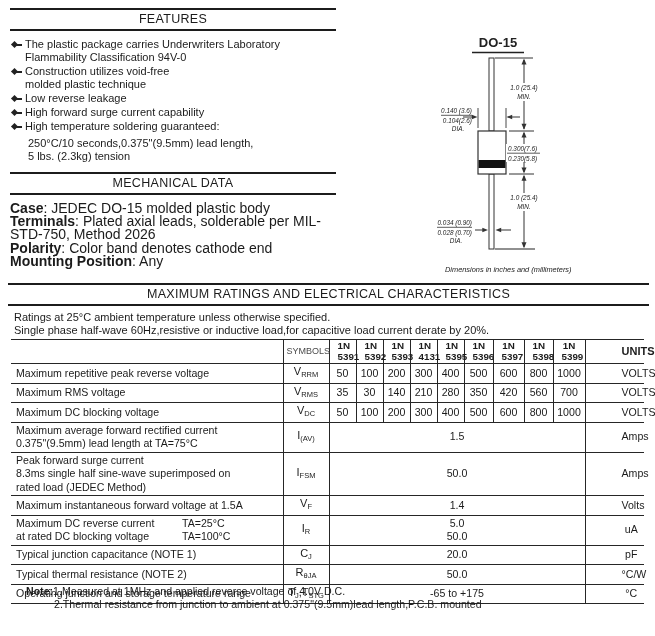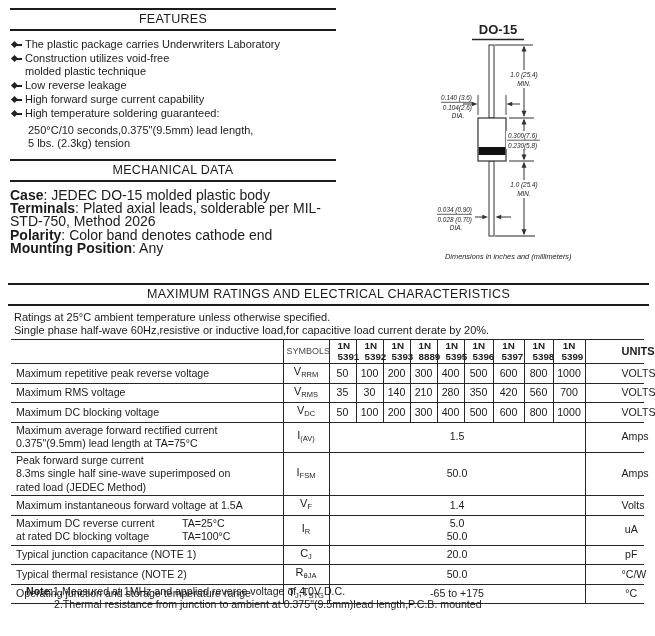--- a/index.html
+++ b/index.html
@@ -42,36 +42,37 @@
   .sym-hdr{font-size:9px;color:#4a4a4a;}
   .part{font-weight:bold;font-size:9.8px;line-height:10.5px;padding:1px 8px;}
   .units-hdr{font-weight:bold;font-size:11px;}
   sub{font-size:7.5px;vertical-align:-2px;}
   .sym{font-size:11px;}
   .lpart{display:inline-block;width:166px;}
   
   .notes{position:absolute;left:26px;top:585px;width:615px;font-size:10.6px;line-height:12.6px;}
   .notes .n2{padding-left:28px;}
   
-  .col-right{position:absolute;left:392px;top:12px;width:260px;height:254px;}
+  .col-right{position:absolute;left:392px;top:25px;width:260px;height:254px;}
   svg text{fill:#222;}
   .dimtxt{font-size:6.4px;font-style:italic;font-family:"Liberation Sans","DejaVu Sans",sans-serif;}
   .cap{font-size:7.4px;font-style:italic;font-family:"Liberation Sans","DejaVu Sans",sans-serif;}
   .pkg-title{font-size:13px;font-weight:bold;font-family:"Liberation Sans","DejaVu Sans",sans-serif;}
 </style>
 </head>
 <body>
 
 <div class="col-left">
   <div class="sec-header">FEATURES</div>
   <div class="features-list">
       <div class="feat">
         <span class="bullet"></span>
         <div class="feat-lines">
           <div>The plastic package carries Underwriters Laboratory</div>
+          <div>Flammability Classification 94V-0</div>
         </div>
       </div>
       <div class="feat">
         <span class="bullet"></span>
         <div class="feat-lines">
           <div>Construction utilizes void-free</div>
           <div>molded plastic technique</div>
         </div>
       </div>
       <div class="feat">
@@ -220,21 +221,21 @@
           <td class="c-val part">
             <div>1N</div>
             <div>5392</div>
           </td>
           <td class="c-val part">
             <div>1N</div>
             <div>5393</div>
           </td>
           <td class="c-val part">
             <div>1N</div>
-            <div>8889</div>
+            <div>4131</div>
           </td>
           <td class="c-val part">
             <div>1N</div>
             <div>5395</div>
           </td>
           <td class="c-val part">
             <div>1N</div>
             <div>5396</div>
           </td>
           <td class="c-val part">

